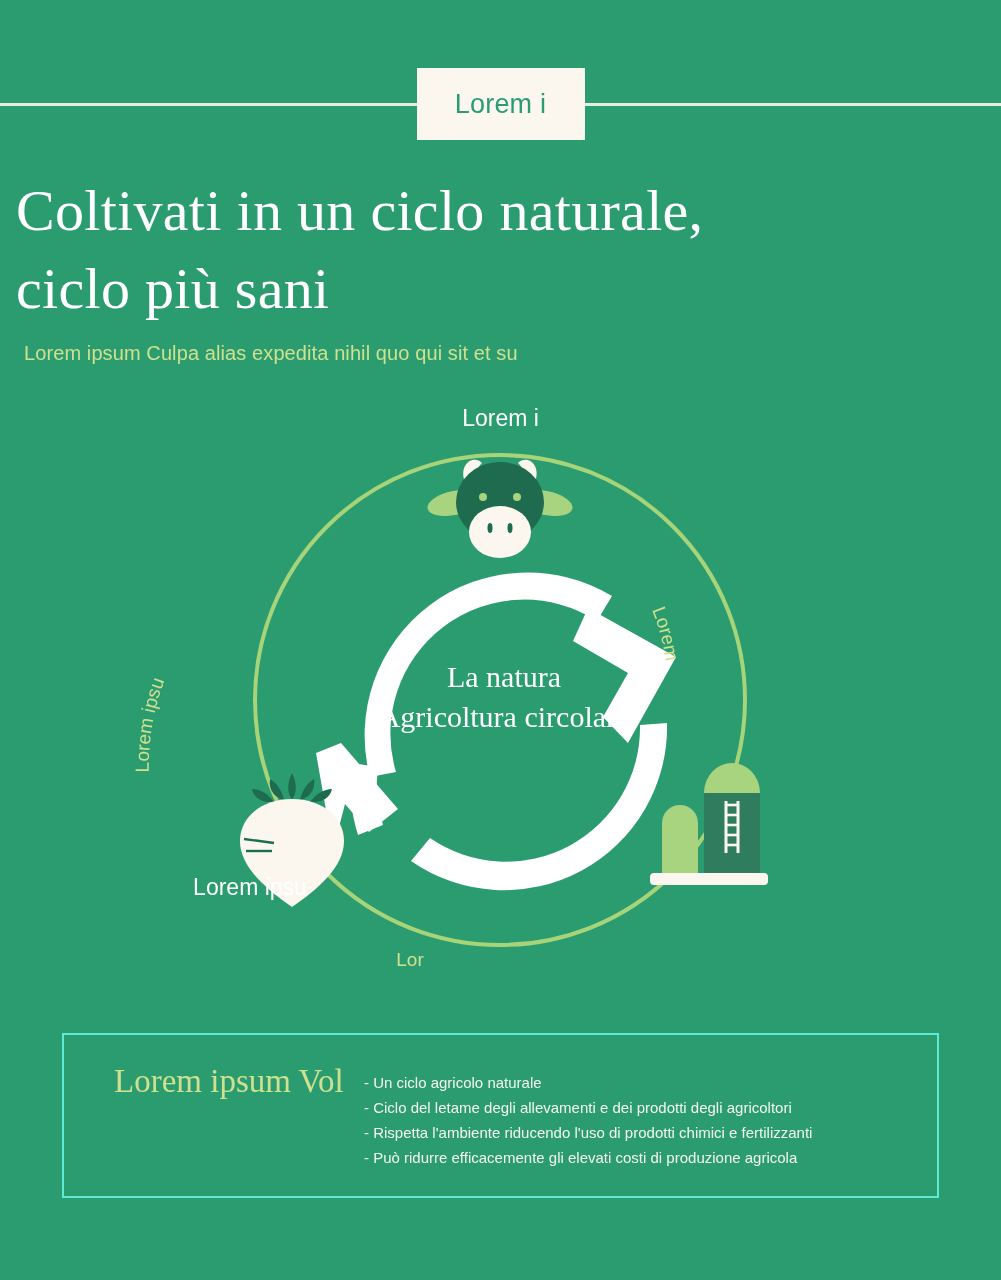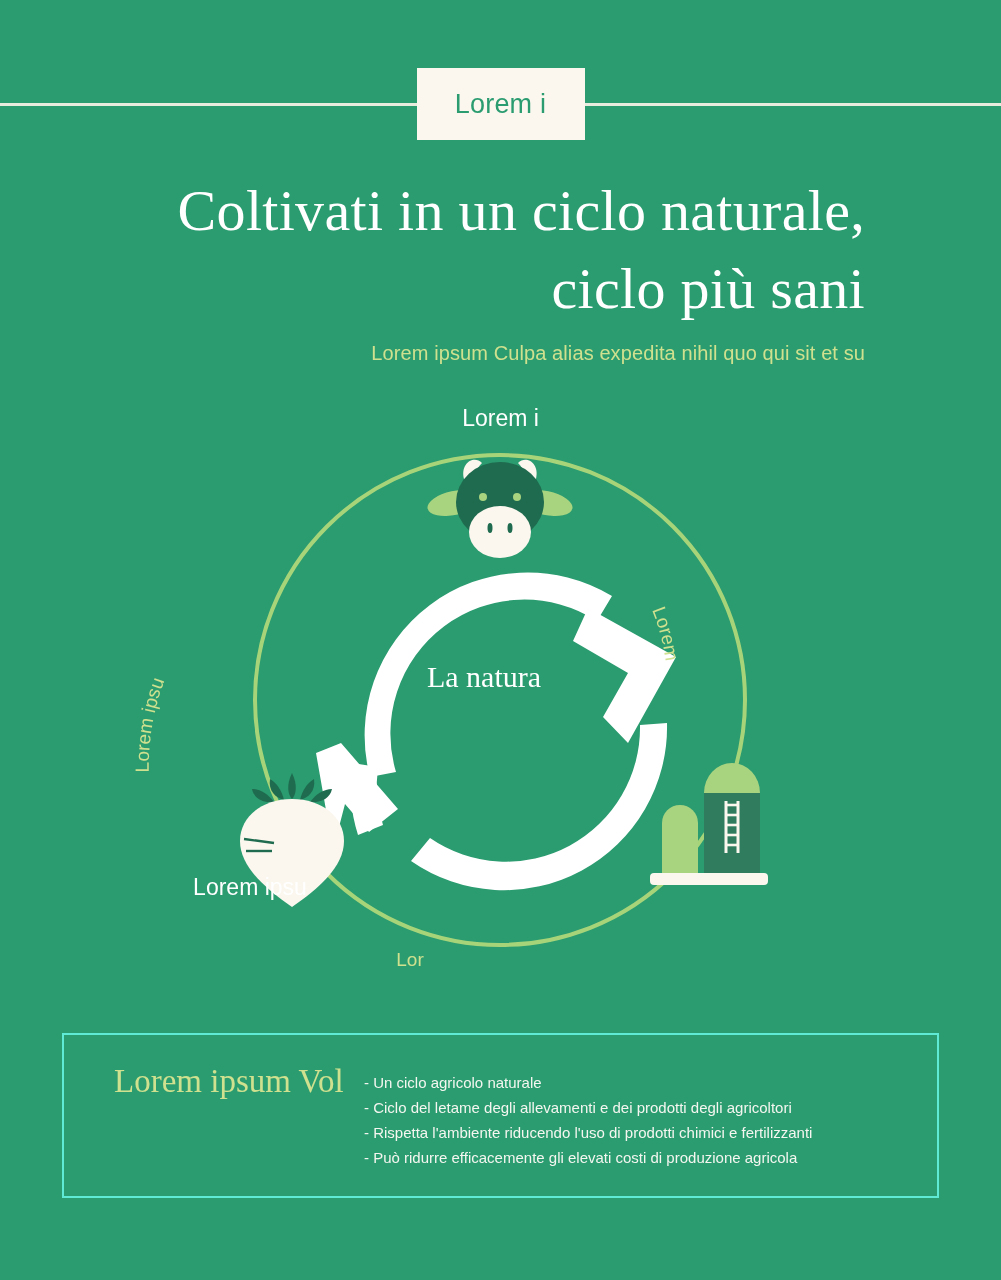--- a/index.html
+++ b/index.html
@@ -42,23 +42,23 @@
     justify-content: center;
     font-size: 27px;
     color: #2a9c70;
     letter-spacing: .2px;
   }
 
   
   .title-block {
     position: absolute;
     top: 172px;
-    left: 8px;
+    left: 16px;
     width: 857px;
-    text-align: right;
+    text-align: left;
   }
   .main-title {
     font-family: "Liberation Serif", serif;
     font-size: 58px;
     line-height: 78px;
     color: #ffffff;
     margin: 0;
     font-weight: normal;
     letter-spacing: .3px;
   }
@@ -97,21 +97,21 @@
   .arc-label {
     position: absolute;
     color: #cfe08e;
     font-size: 19px;
     white-space: nowrap;
   }
   .arc-label.bottom { left: 0; width: 820px; text-align: center; top: 554px; }
 
   .center-text {
     position: absolute;
-    left: 284px;
+    left: 304px;
     top: 262px;
     width: 400px;
     text-align: center;
     font-family: "Liberation Serif", serif;
     color: #ffffff;
     font-size: 30px;
     line-height: 40px;
     pointer-events: none;
   }
 
@@ -268,20 +268,21 @@
     </g>
   </svg>
 
   <div class="node-label top">Lorem i</div>
   <div class="node-label left">Lorem ipsu</div>
 
   <div class="arc-label bottom">Lor</div>
 
   <div class="center-text">
     <div>La natura</div>
+    <div>Agricoltura circolare</div>
   </div>
 </div>
 
 <div class="info-box">
   <div class="info-inner">
     <div class="info-heading">Lorem ipsum Vol</div>
     <ul class="info-list">
       <li>- Un ciclo agricolo naturale</li>
       <li>- Ciclo del letame degli allevamenti e dei prodotti degli agricoltori</li>
       <li>- Rispetta l'ambiente riducendo l'uso di prodotti chimici e fertilizzanti</li>

